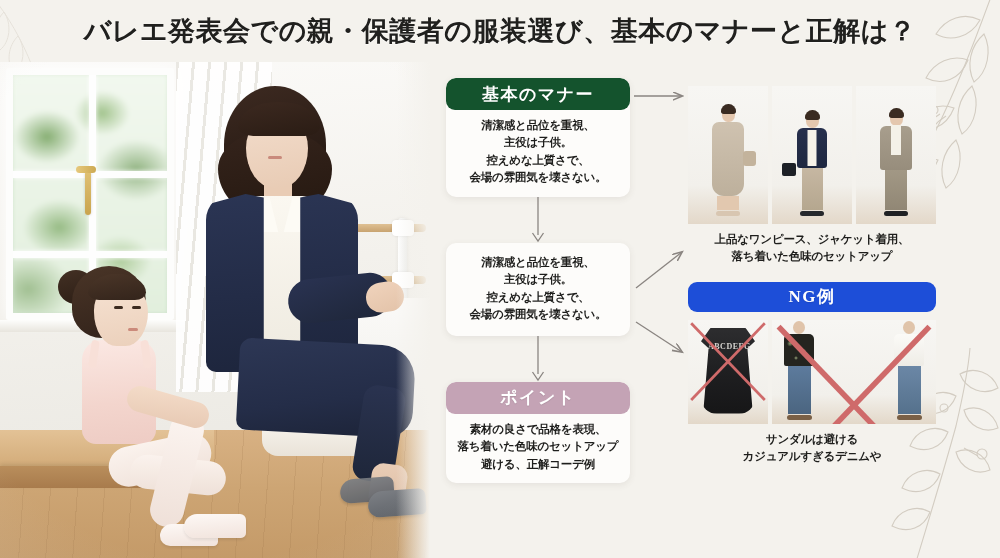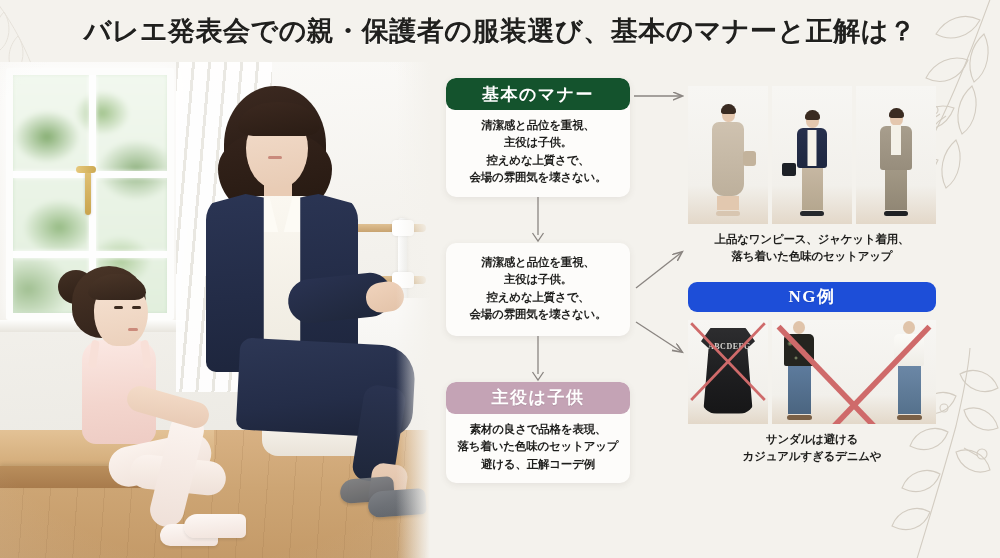--- a/index.html
+++ b/index.html
@@ -675,21 +675,21 @@
     </div>
 
     <div class="v-arrow">
       <svg width="16" height="46" viewBox="0 0 16 46" fill="none">
         <line x1="8" y1="0" x2="8" y2="38" stroke="#8a8581" stroke-width="1.3"></line>
         <path d="M2.5 36 L8 44 L13.5 36" fill="none" stroke="#8a8581" stroke-width="1.3"></path>
       </svg>
     </div>
 
     <div class="card">
-      <div class="card-header" style="background:#c4a3b5">主役は子供</div>
+      <div class="card-header" style="background:#c4a3b5">ポイント</div>
       <div class="card-body">
         <div>素材の良さで品格を表現、</div>
         <div>落ち着いた色味のセットアップ</div>
         <div>避ける、正解コーデ例</div>
       </div>
     </div>
   </div>
 
   <div class="right-col">
 

